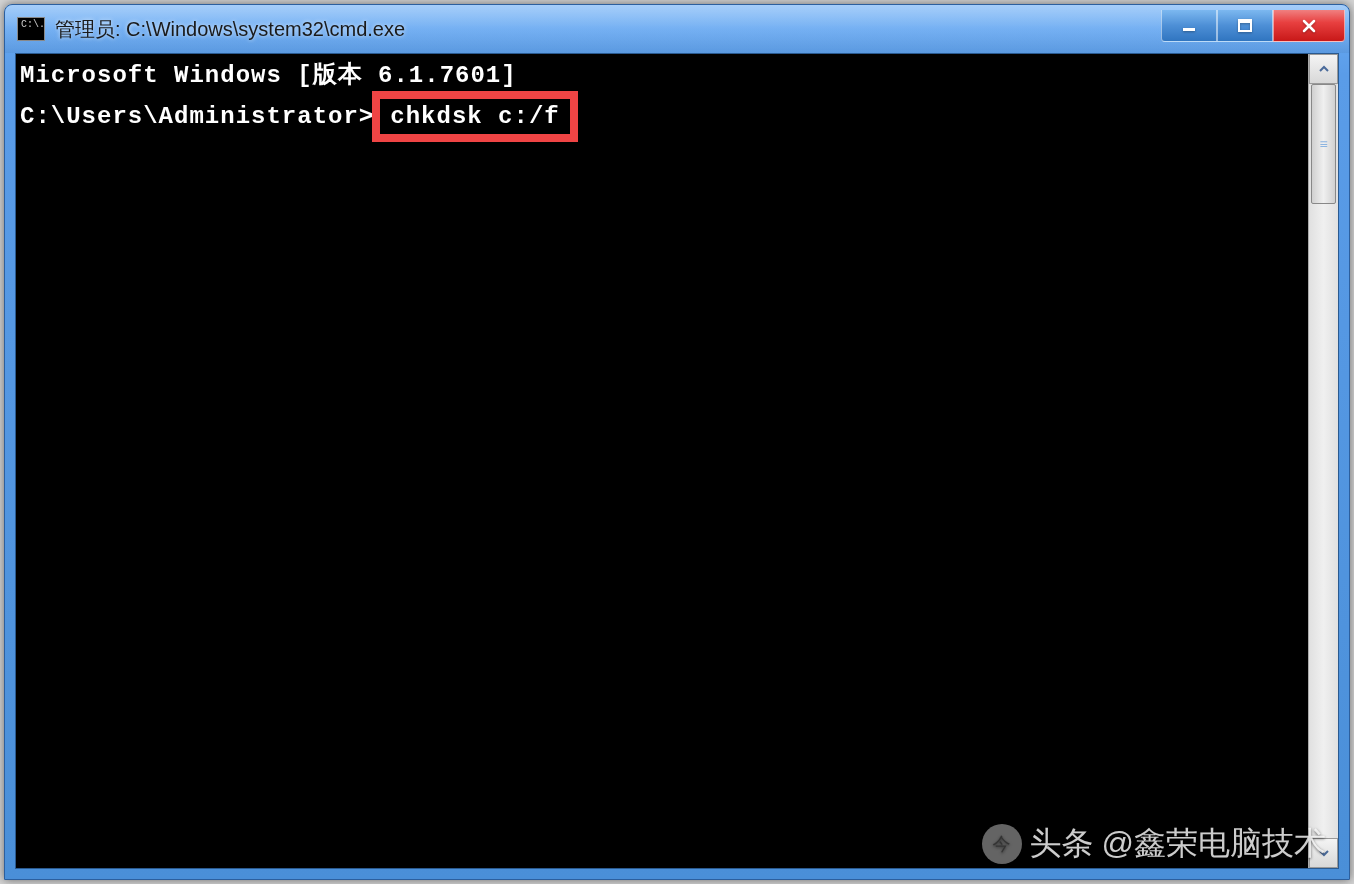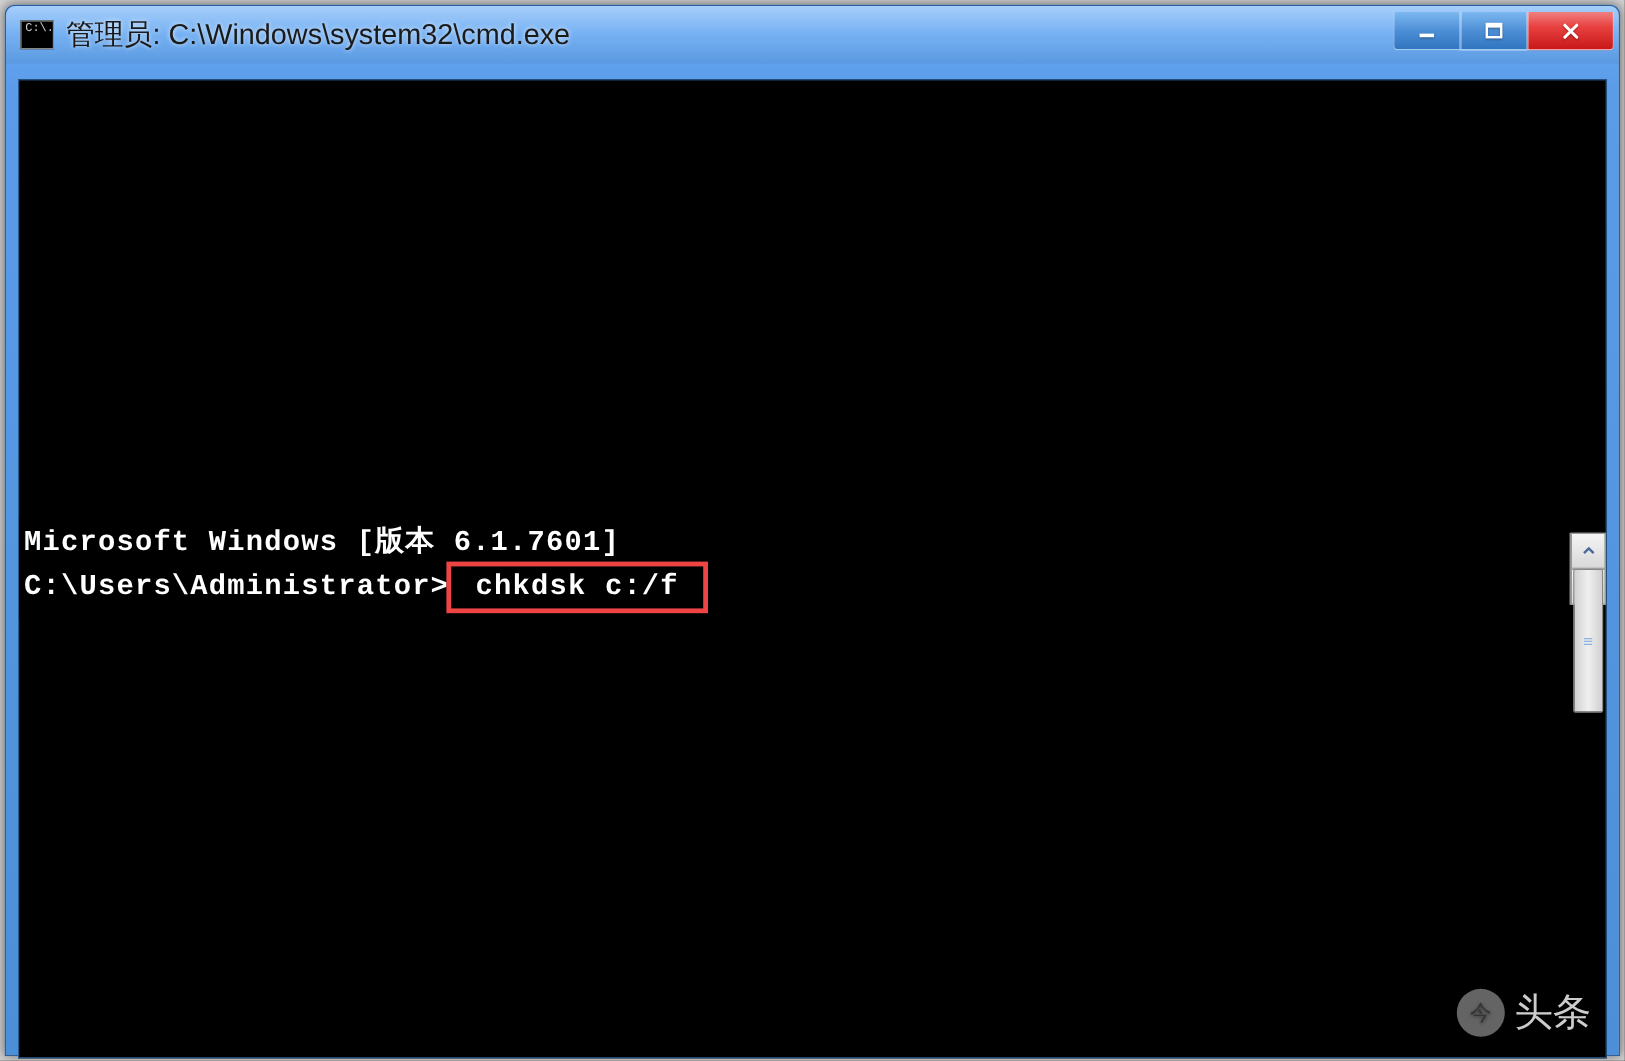--- a/index.html
+++ b/index.html
@@ -41,21 +41,21 @@
       justify-content: flex-start;
       padding: 2px 3px;
       font-size: 10px;
       color: #ccc;
       font-family: 'Courier New', monospace;
       line-height: 1;
     }
     .title-text {
       flex: 1;
       color: #1a1a1a;
-      font-size: 24px;
+      font-size: 20px;
       text-shadow: 0 0 4px rgba(255,255,255,0.8);
       white-space: nowrap;
       overflow: hidden;
     }
     .window-controls {
       display: flex;
       gap: 0;
       margin-top: -6px;
     }
     .window-btn {
@@ -75,44 +75,43 @@
     .btn-max {
       background: linear-gradient(to bottom, #7cb8f0 0%, #4d8fd6 50%, #3075c0 100%);
     }
     .btn-close {
       width: 72px;
       background: linear-gradient(to bottom, #f08080 0%, #e84040 40%, #c81818 100%);
       border-radius: 0 0 4px 0;
     }
     .window-btn svg { filter: drop-shadow(0 1px 1px rgba(0,0,0,0.3)); }
     .content-frame {
-      margin: 13px 10px 10px 10px;
+      margin: 0 10px 10px 10px;
       height: calc(100% - 58px);
       background: #000;
       border: 1px solid #2a5a90;
       display: flex;
       position: relative;
-      align-items: center;
     }
     .terminal {
       flex: 1;
       background: #000;
       color: #fff;
       font-family: 'NSimSun', 'SimSun', 'Courier New', monospace;
       font-size: 24px;
       line-height: 1.3;
       padding: 6px 4px;
       white-space: pre;
       letter-spacing: 1px;
       font-weight: bold;
     }
     .terminal-line { display: block; }
     .highlight-box {
-      border: 4px solid #ef4444;
-      padding: 2px 20px;
+      border: 8px solid #ef4444;
+      padding: 2px 10px;
       display: inline-block;
       margin-left: -2px;
     }
     .scrollbar {
       width: 30px;
       background: linear-gradient(to right, #e8e8e8, #f8f8f8, #e8e8e8);
       border-left: 1px solid #aaa;
       display: flex;
       flex-direction: column;
     }
@@ -218,13 +217,14 @@
           <path d="M2 4 L6 8 L10 4" fill="none" stroke="#4a6a9a" stroke-width="2"></path>
         </svg>
       </div>
     </div>
   </div>
 </div>
 
 <div class="watermark">
   <div class="watermark-logo">今</div>
   <span>头条</span>
+  <span>@鑫荣电脑技术</span>
 </div>
 
 </body></html>

